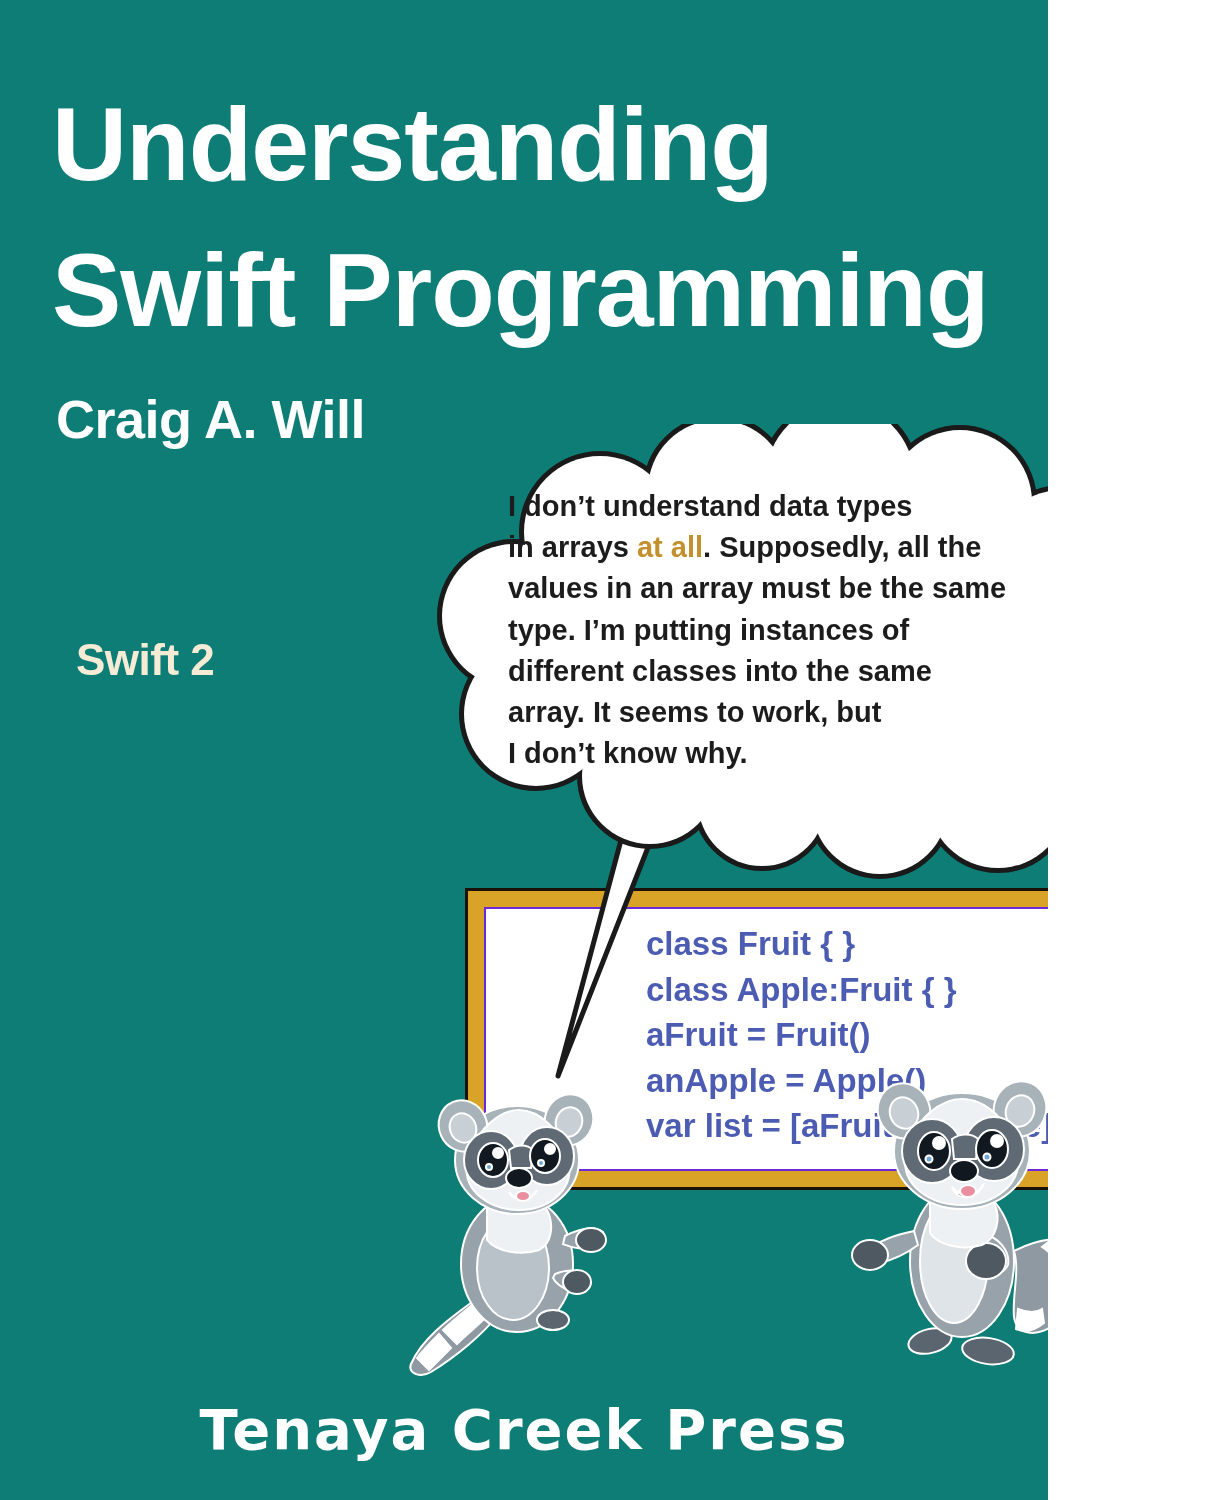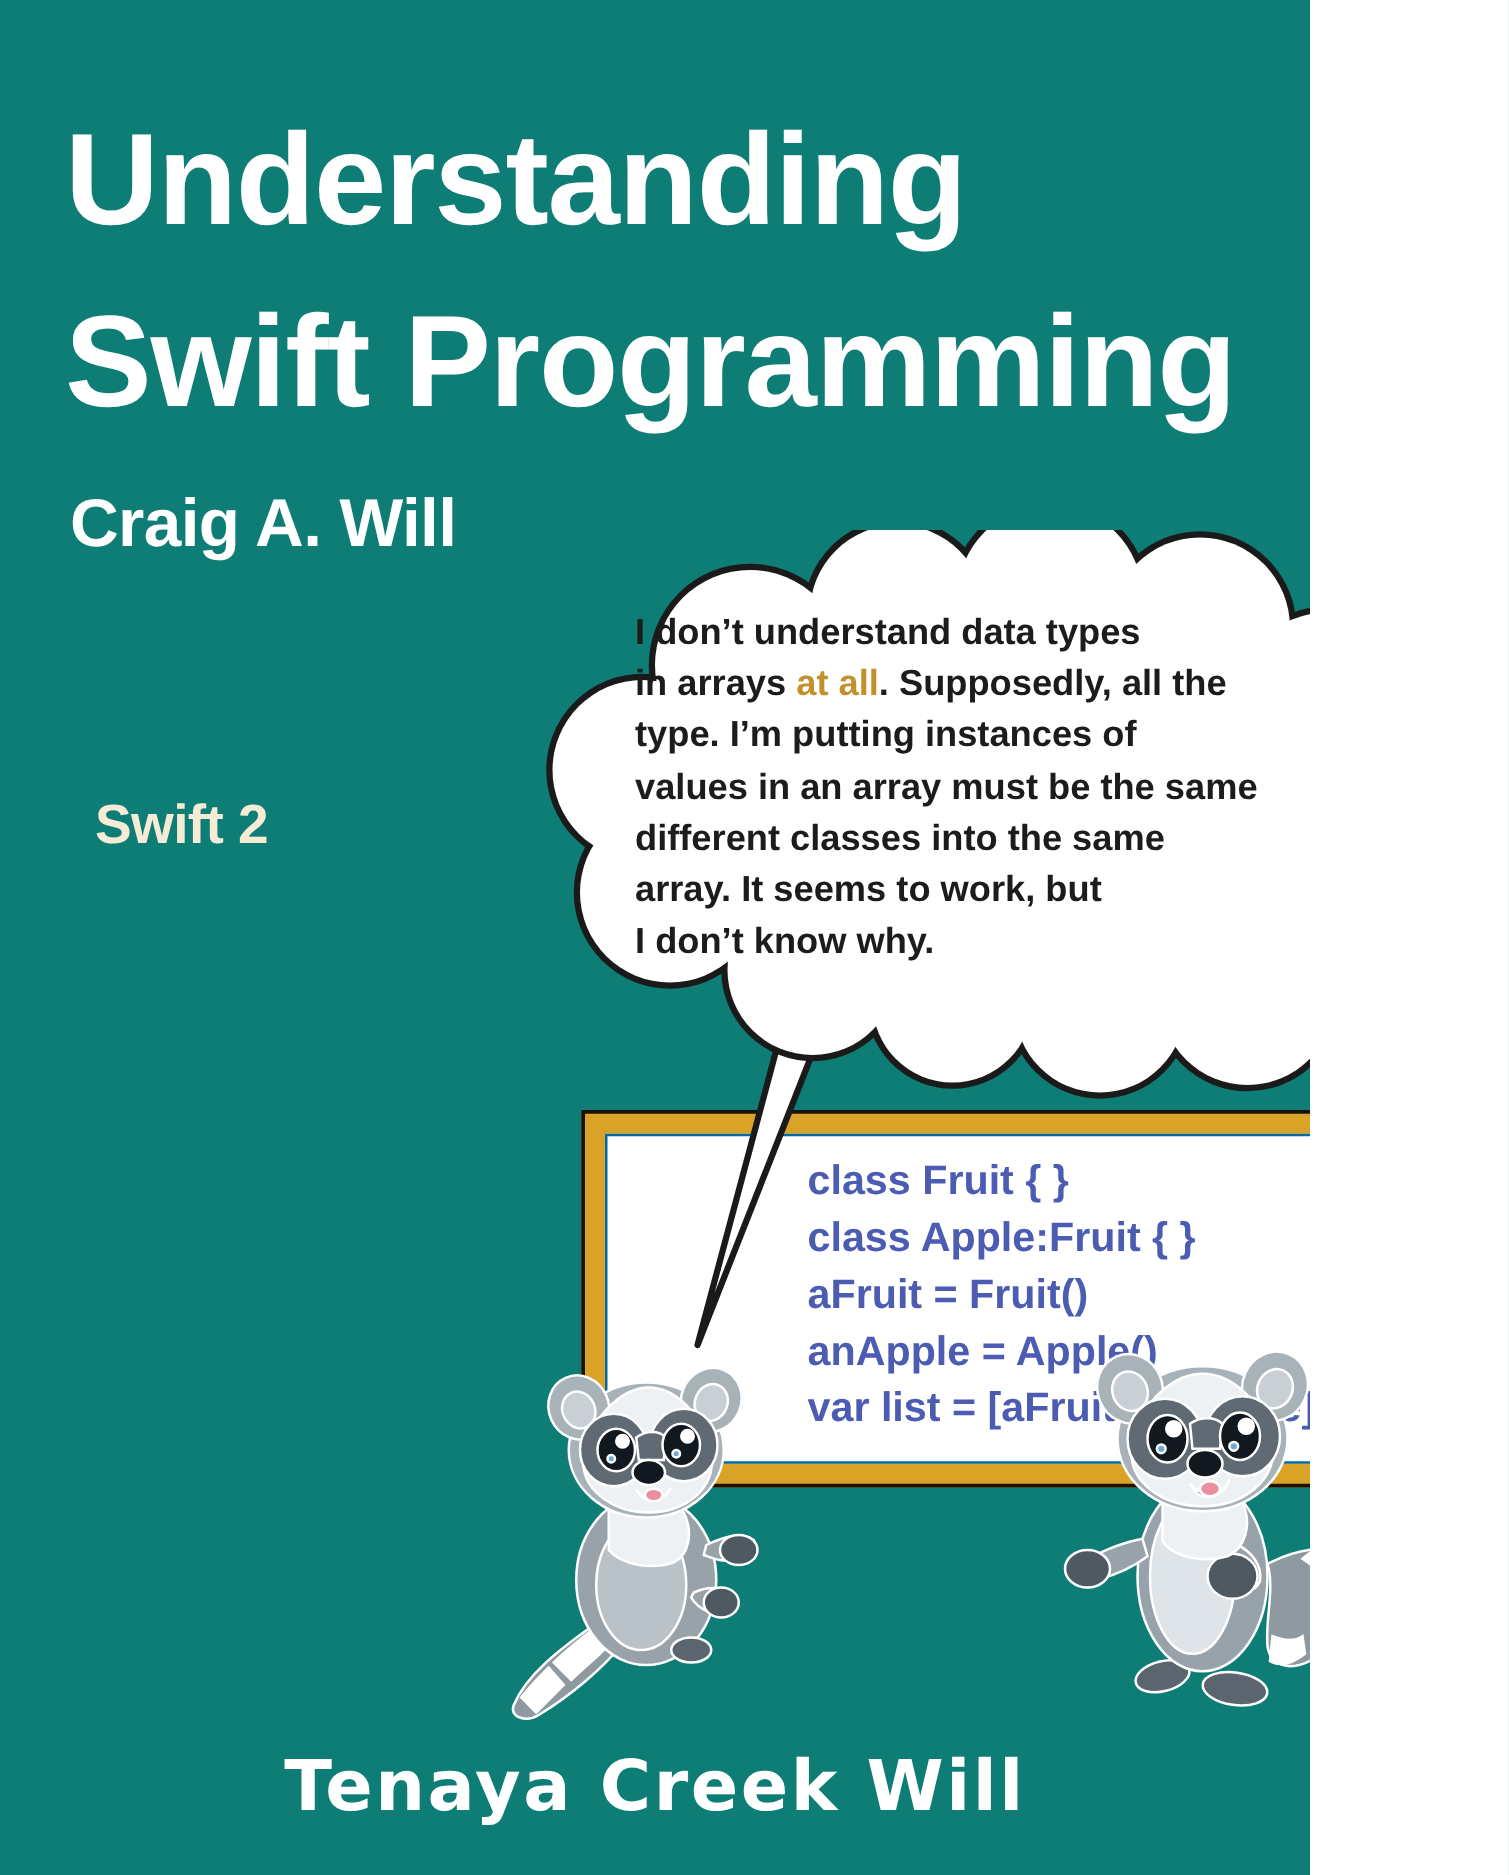--- a/index.html
+++ b/index.html
@@ -91,21 +91,21 @@
     border: 3px solid #1a1207;
     box-sizing: border-box;
   }
   #whiteboard-inner {
     position: absolute;
     left: 16px;
     top: 16px;
     right: 16px;
     bottom: 16px;
     background: #ffffff;
-    border: 2px solid #0369a1;
+    border: 2px solid #6d28d9;
     box-sizing: border-box;
   }
   #code {
     position: absolute;
     left: 160px;
     top: 12px;
     color: #4b5cb2;
     font-family: "Liberation Sans", sans-serif;
     font-size: 33px;
     font-weight: 700;
@@ -200,22 +200,22 @@
         <circle cx="330" cy="378" r="64"></circle>
         <circle cx="218" cy="352" r="68"></circle>
         <circle cx="104" cy="290" r="72"></circle>
         <circle cx="82" cy="192" r="72"></circle>
         <ellipse cx="370" cy="215" rx="300" ry="170"></ellipse>
       </g>
     </svg>
     <div id="bubble-text">
       <div class="bline"><span>I don’t understand data types</span></div>
       <div class="bline"><span>in arrays </span><span class="hl">at all</span><span>. Supposedly, all the</span></div>
+      <div class="bline"><span>values in an array must be the same</span></div>
       <div class="bline"><span>type.  I’m putting instances of</span></div>
-      <div class="bline"><span>values in an array must be the same</span></div>
       <div class="bline"><span>different classes into the same</span></div>
       <div class="bline"><span>array. It seems to work, but</span></div>
       <div class="bline"><span>I don’t know why.</span></div>
     </div>
   </div>
 
   <svg id="raccoon-left" class="raccoon" viewBox="0 0 220 310">
     <g stroke="#ffffff" stroke-width="2">
 
       <path d="M70 232 C 42 252 16 272 6 296 C 2 306 16 310 26 304 C 52 288 78 266 92 248 Z" fill="#8f99a2"></path>
@@ -305,15 +305,15 @@
       <circle cx="91" cy="104" r="3.5" fill="#6fa8d6"></circle>
       <circle cx="149" cy="102" r="3.5" fill="#6fa8d6"></circle>
 
       <ellipse cx="126" cy="116" rx="14" ry="11" fill="#121820"></ellipse>
 
       <path d="M114 132 C 124 144 140 142 146 128 C 142 142 122 150 114 132 Z" fill="#1c1c1c"></path>
       <ellipse cx="130" cy="136" rx="8" ry="6" fill="#e98fa0"></ellipse>
     </g>
   </svg>
 
-  <div id="publisher">Tenaya Creek Will</div>
+  <div id="publisher">Tenaya Creek Press</div>
 
 </div>
 
 </body></html>

